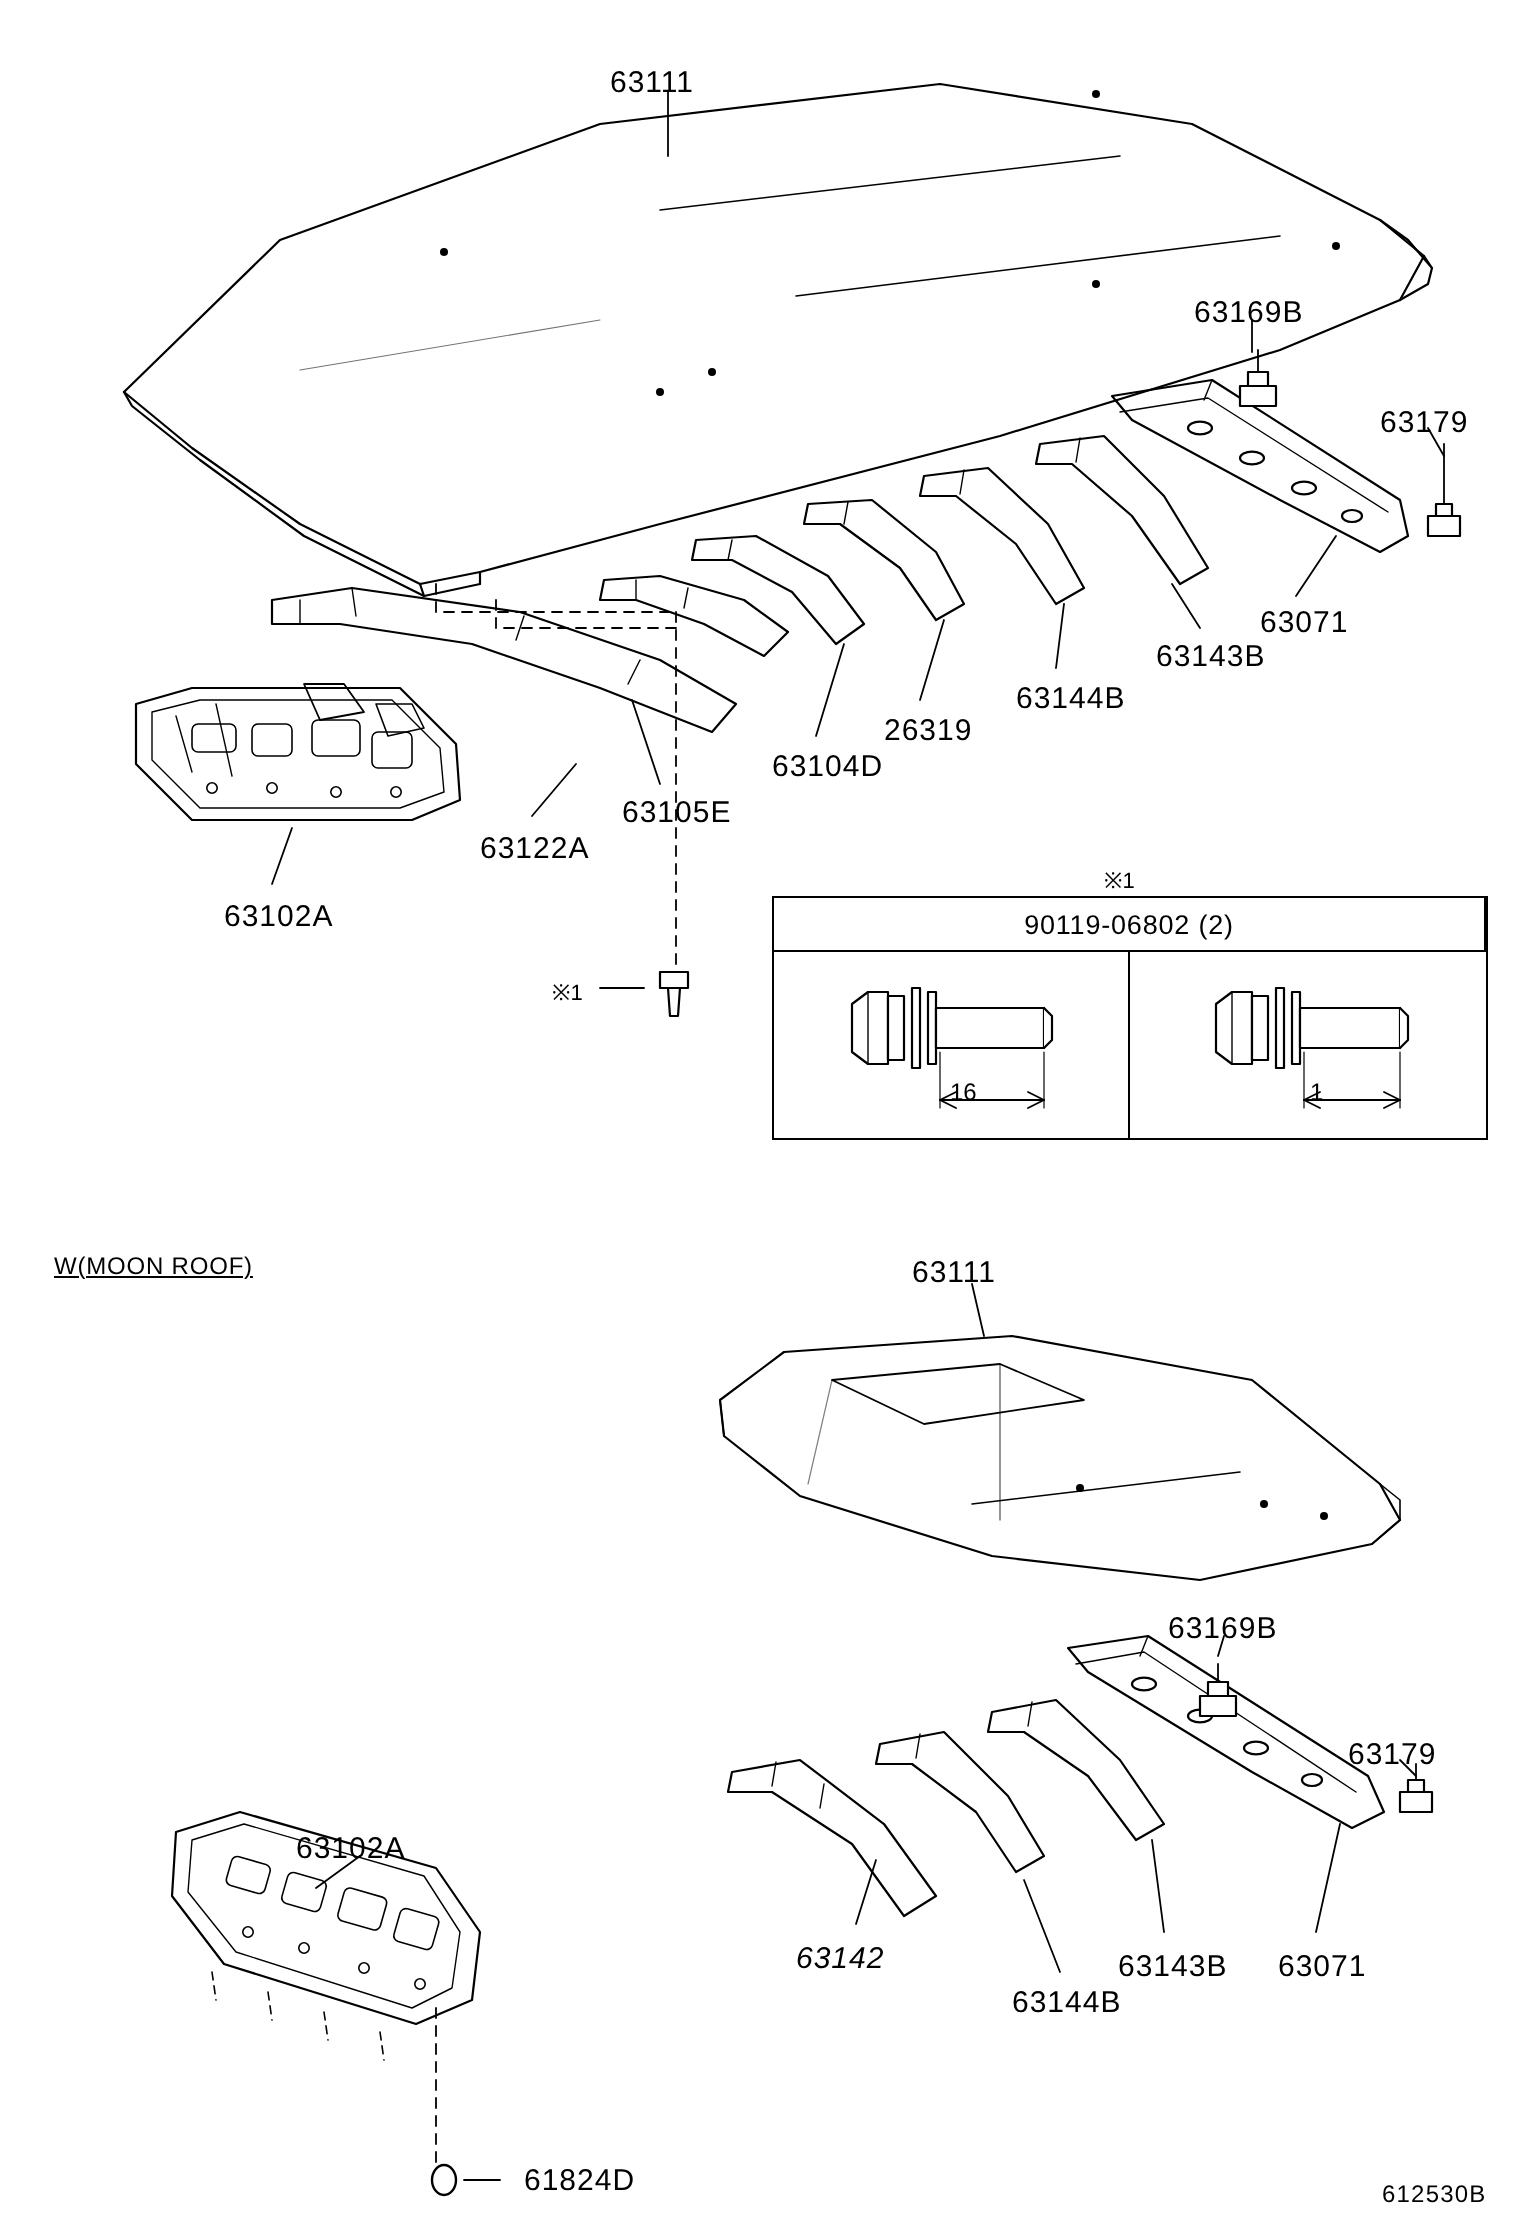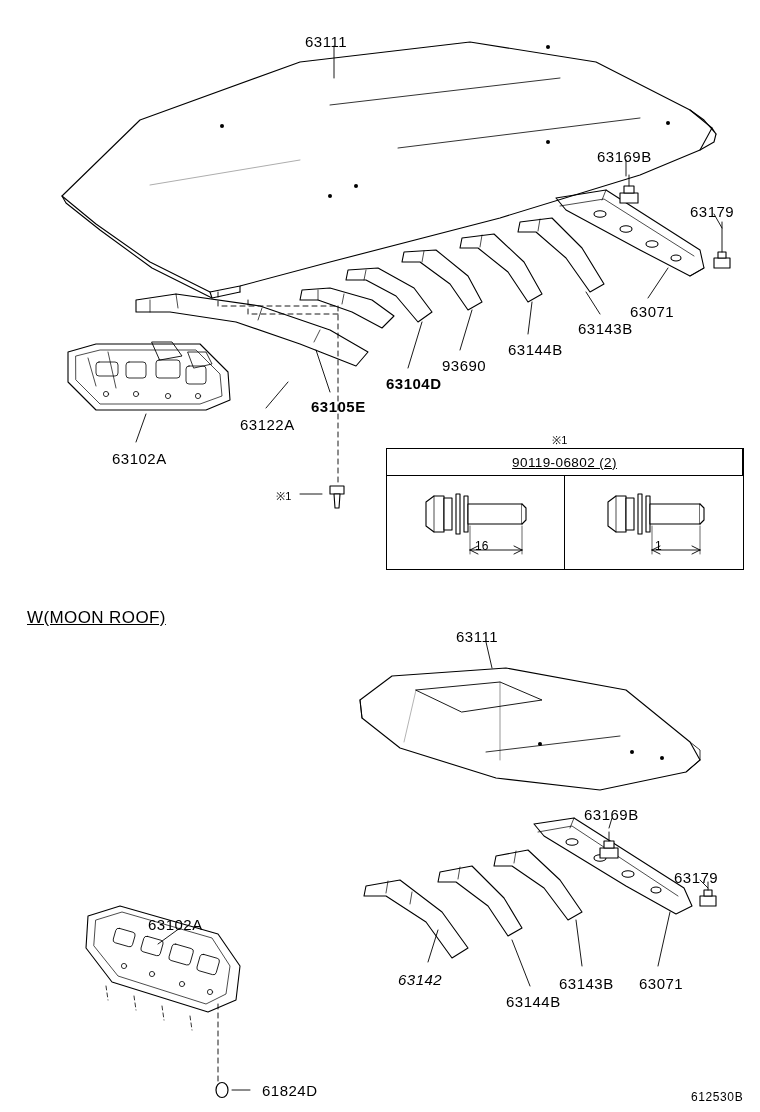--- a/index.html
+++ b/index.html
@@ -29,23 +29,24 @@
     pointer-events: none;
   }
   .lbl {
     position: absolute;
     font-size: 15px;
     letter-spacing: 0.5px;
     white-space: nowrap;
     font-family: "Liberation Sans", sans-serif;
   }
   .lbl.section {
-    font-size: 17px;
+    font-size: 12px;
     letter-spacing: 0.4px;
     text-decoration: underline;
+    margin-top: 18px;
   }
   .lbl.code {
     font-size: 12px;
     letter-spacing: 0.6px;
   }
   .tbl {
     position: absolute;
     border: 1.3px solid #000;
     box-sizing: border-box;
   }
@@ -55,21 +56,20 @@
     height: 26px;
   }
   .tbl .hdr > div {
     flex: 1 1 50%;
     display: flex;
     align-items: center;
     justify-content: center;
     font-size: 13.5px;
     letter-spacing: 0.4px;
     box-sizing: border-box;
-    text-decoration: underline;
   }
   .tbl .hdr > div:first-child {
     border-right: 1.3px solid #000;
   }
   .tbl .body {
     display: flex;
     height: 94px;
   }
   .tbl .body > div {
     flex: 1 1 50%;
@@ -301,23 +301,23 @@
       <path d="M300,494 L322,494" stroke-width="0.9"></path>
     </g>
   </svg>
 
   <div class="lbl" style="left:305px; top:33px;">63111</div>
   <div class="lbl" style="left:597px; top:148px;">63169B</div>
   <div class="lbl" style="left:690px; top:203px;">63179</div>
   <div class="lbl" style="left:630px; top:303px;">63071</div>
   <div class="lbl" style="left:578px; top:320px;">63143B</div>
   <div class="lbl" style="left:508px; top:341px;">63144B</div>
-  <div class="lbl" style="left:442px; top:357px;">93690</div>
-  <div class="lbl" style="left:386px; top:375px;font-weight:bold;">63104D</div>
-  <div class="lbl" style="left:311px; top:398px;font-weight:bold;">63105E</div>
+  <div class="lbl" style="left:442px; top:357px;">26319</div>
+  <div class="lbl" style="left:386px; top:375px;">63104D</div>
+  <div class="lbl" style="left:311px; top:398px;">63105E</div>
   <div class="lbl" style="left:240px; top:416px;">63122A</div>
   <div class="lbl" style="left:112px; top:450px;">63102A</div>
 
   <div class="asterisk" style="left:276px; top:488px;">※1</div>
 
   <div class="asterisk" style="left:552px; top:432px;">※1</div>
 
   <div class="tbl" style="left:386px; top:448px; width:358px; height:122px;">
     <div class="hdr">
       <div>90119-06802 (2)</div>

